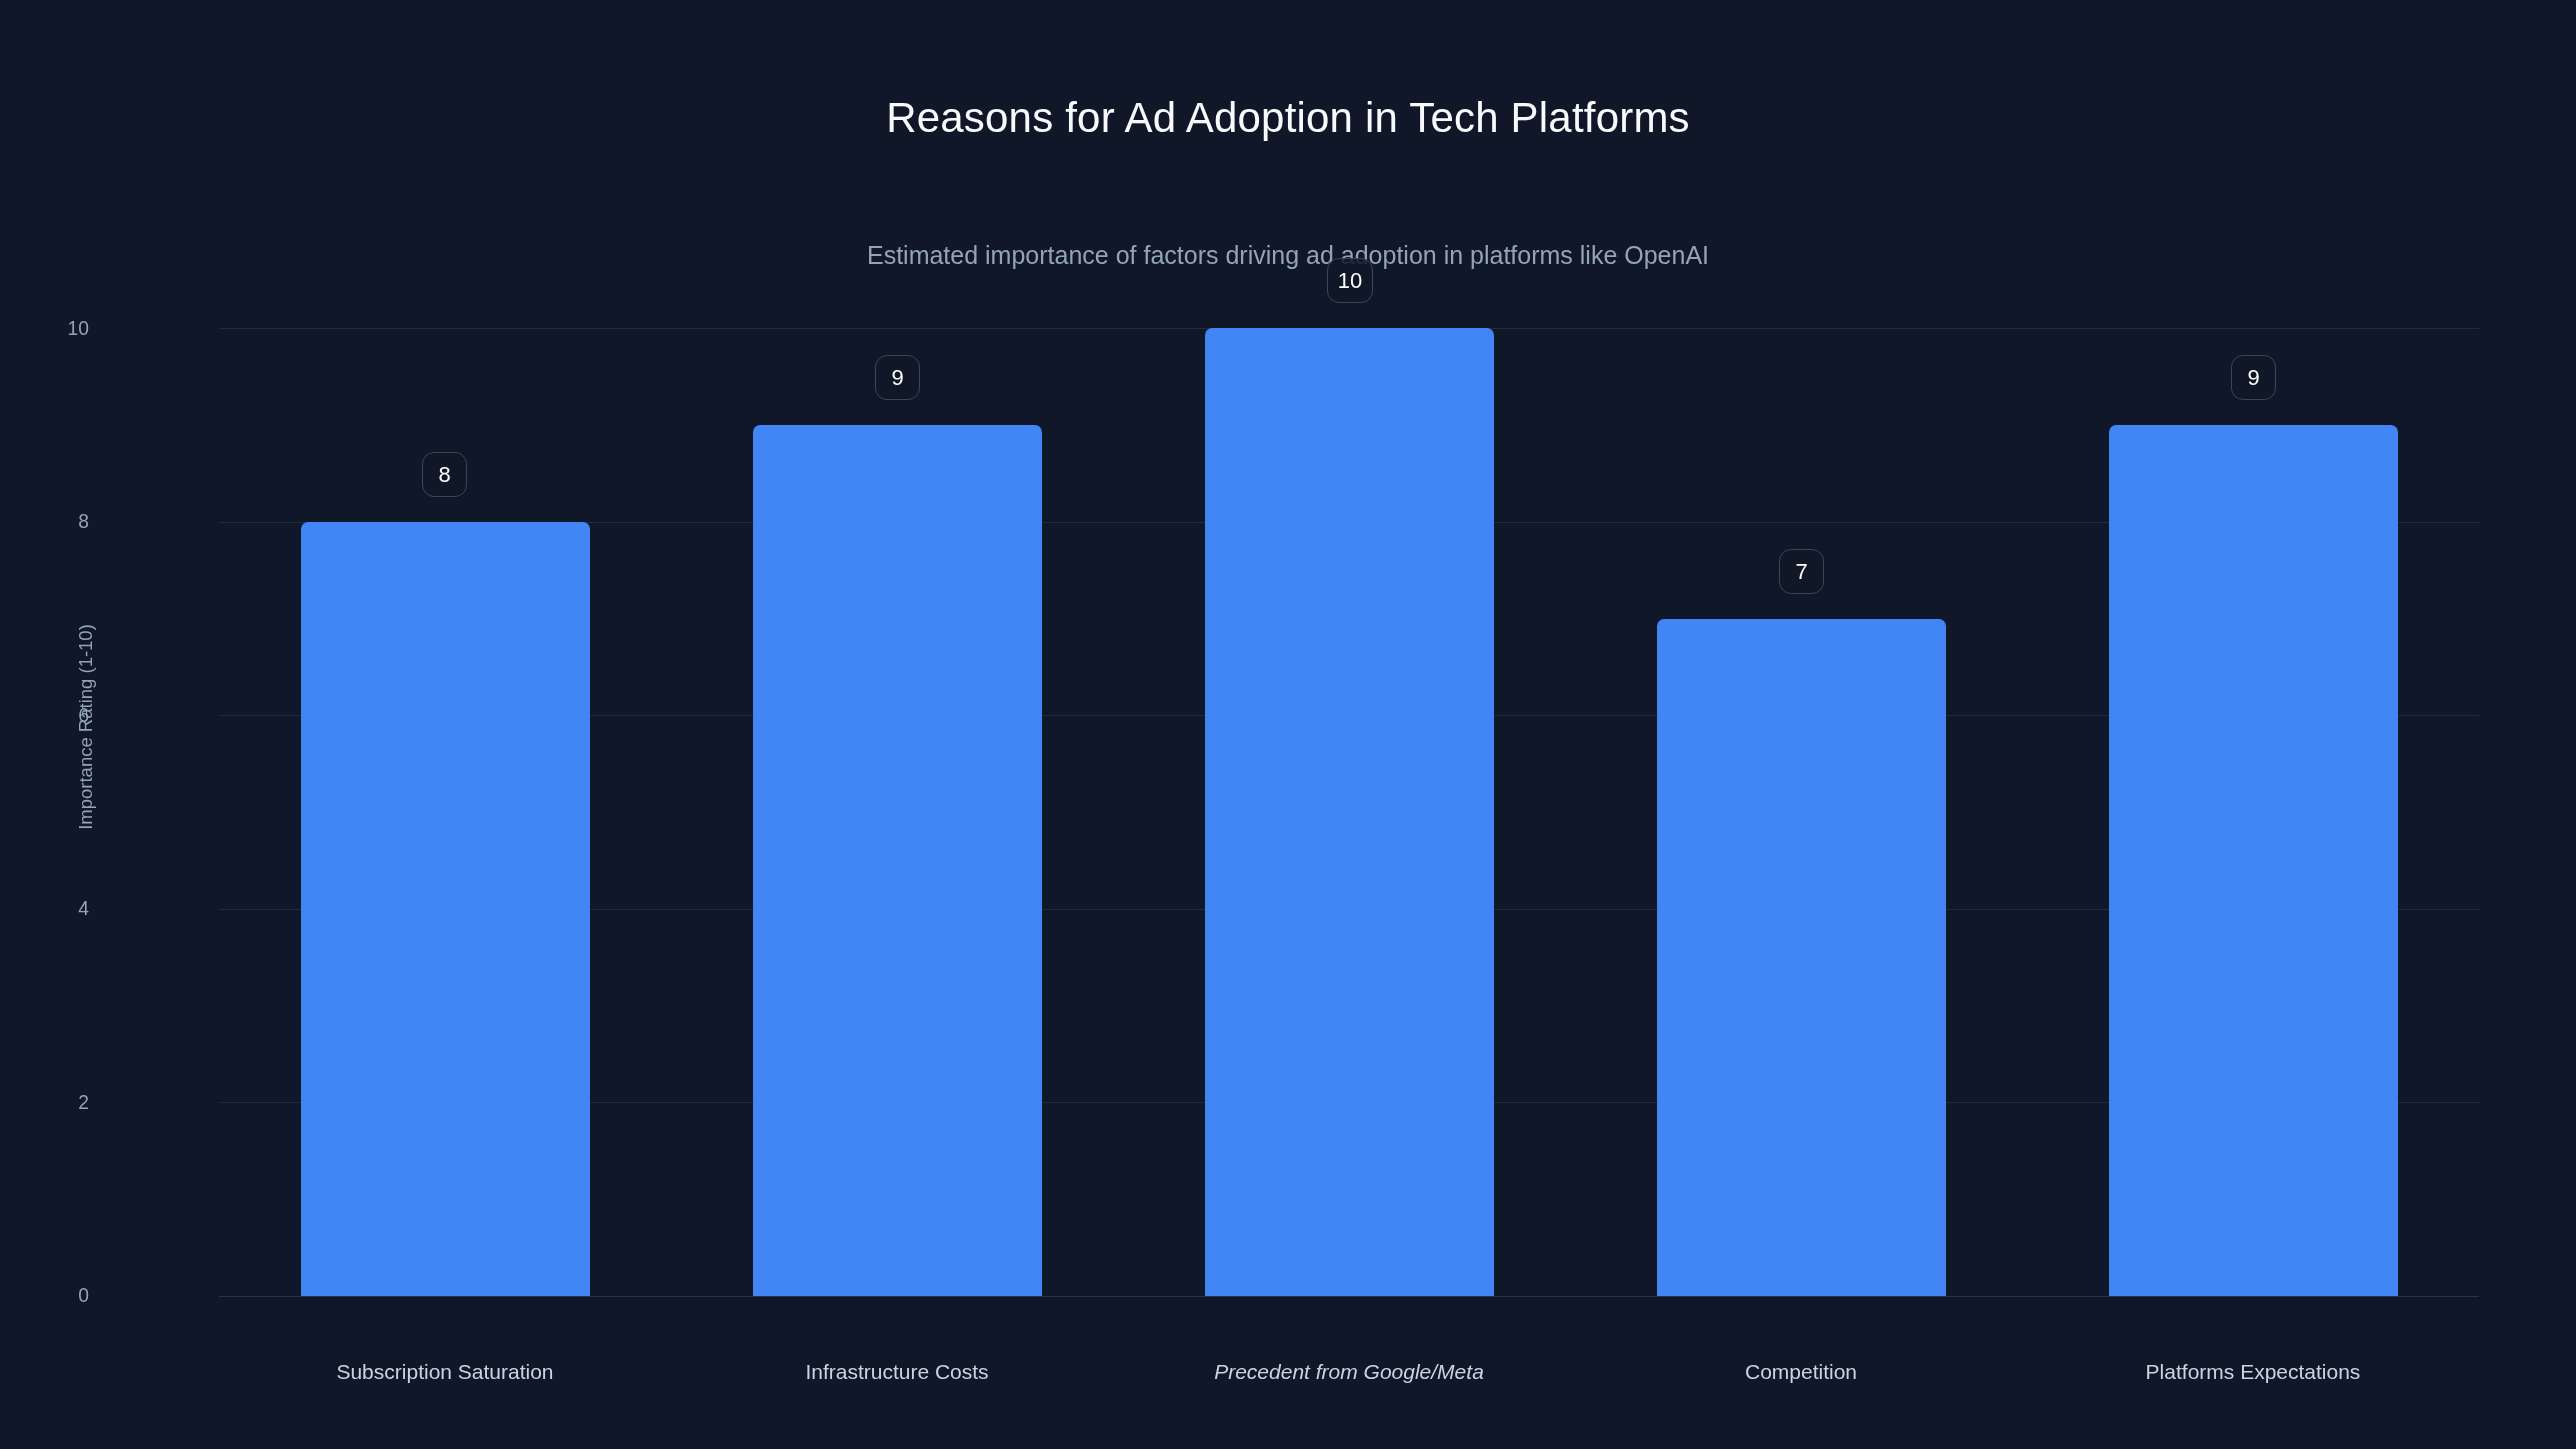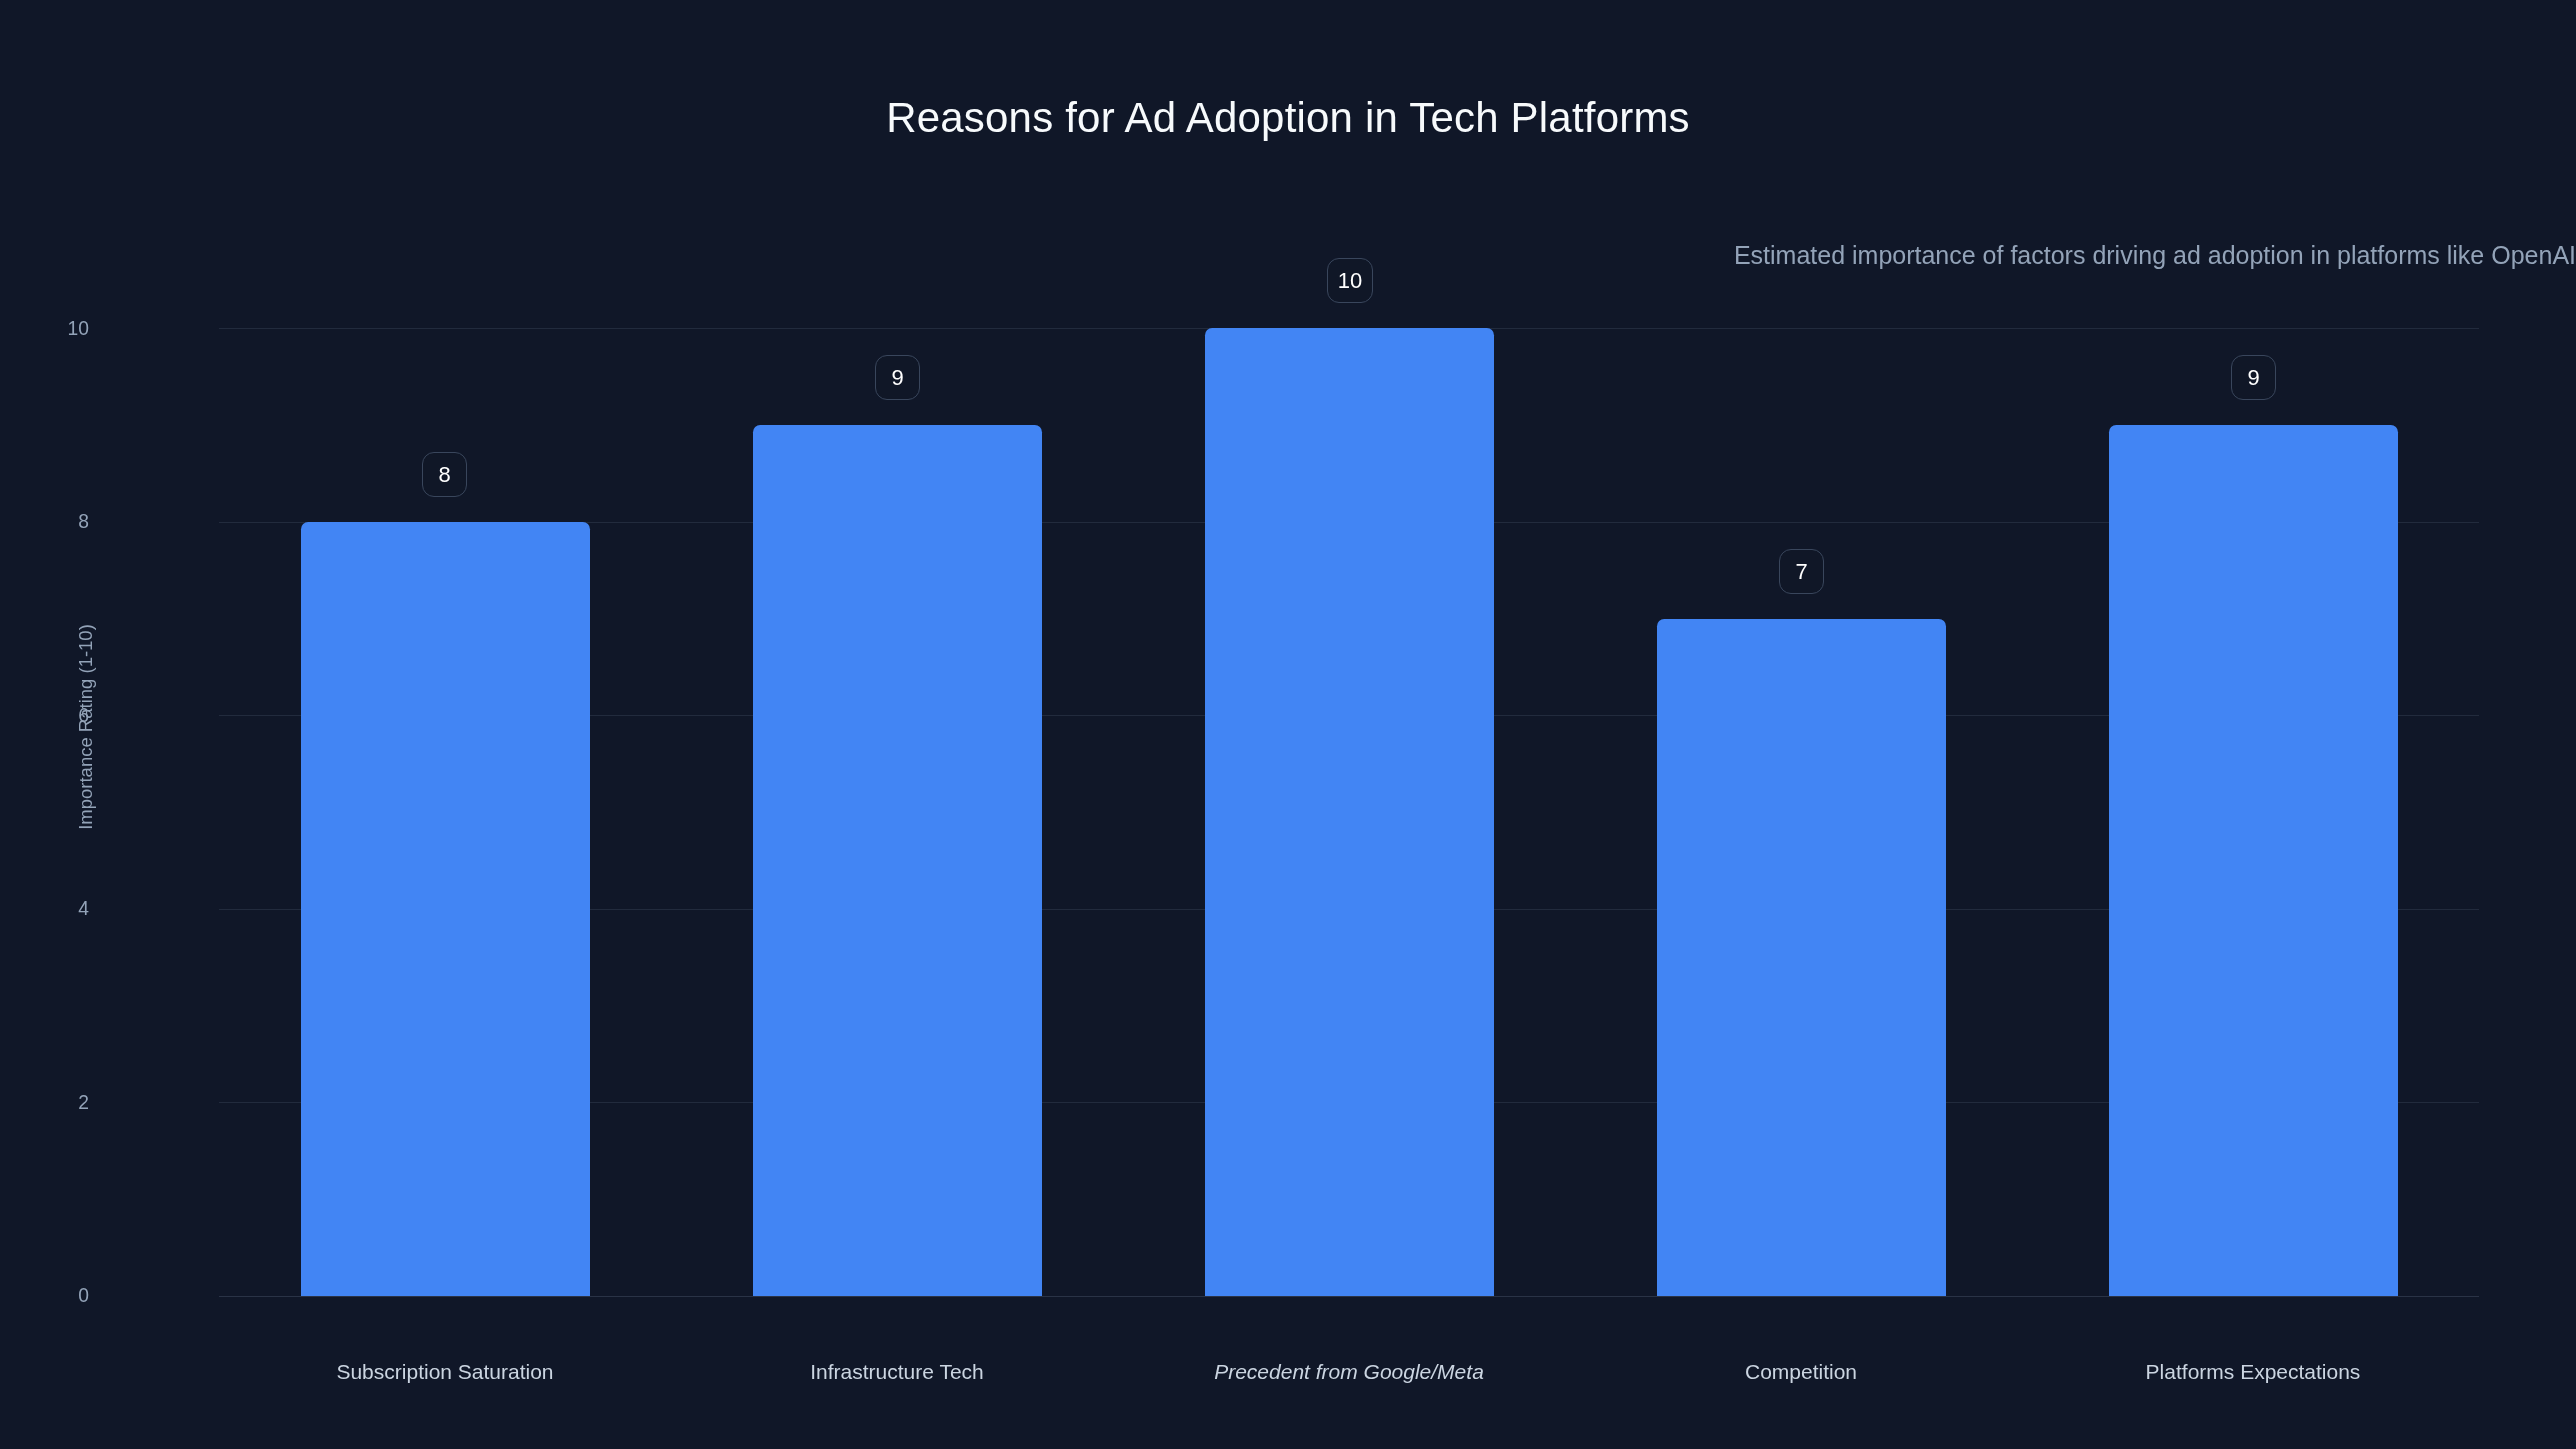--- a/index.html
+++ b/index.html
@@ -33,21 +33,21 @@
     font-weight: 400;
     letter-spacing: 0.2px;
     line-height: 1.1;
     white-space: nowrap;
   }
   #chart-subtitle {
     position: absolute;
     left: 0;
     top: 242px;
     width: 2576px;
-    text-align: right;
+    text-align: center;
     color: #93a3b8;
     font-size: 25px;
     font-weight: 400;
     line-height: 1.1;
     white-space: nowrap;
   }
 
   
   #y-axis-title {
     position: absolute;
@@ -172,20 +172,20 @@
 
   <div id="value-badges">
       <div class="value-badge" style="left: 422px; top: 452px; border-color: rgb(57, 70, 92); color: rgb(255, 255, 255);">8</div>
       <div class="value-badge" style="left: 875px; top: 355px; border-color: rgb(57, 70, 92); color: rgb(255, 255, 255);">9</div>
       <div class="value-badge" style="left: 1327px; top: 258px; border-color: rgb(57, 70, 92); color: rgb(255, 255, 255);">10</div>
       <div class="value-badge" style="left: 1779px; top: 549px; border-color: rgb(57, 70, 92); color: rgb(255, 255, 255);">7</div>
       <div class="value-badge" style="left: 2231px; top: 355px; border-color: rgb(57, 70, 92); color: rgb(255, 255, 255);">9</div>
     </div>
   <div id="x-tick-labels">
       <div class="x-tick-label" style="left: 219px; width: 452px;">Subscription Saturation</div>
-      <div class="x-tick-label" style="left: 671px; width: 452px;">Infrastructure Tech</div>
+      <div class="x-tick-label" style="left: 671px; width: 452px;">Infrastructure Costs</div>
       <div class="x-tick-label" style="left: 1123px; width: 452px; font-style: italic;">Precedent from Google/Meta</div>
       <div class="x-tick-label" style="left: 1575px; width: 452px;">Competition</div>
       <div class="x-tick-label" style="left: 2027px; width: 452px;">Platforms Expectations</div>
     </div>
 
 </div>
 
 
 </body></html>

